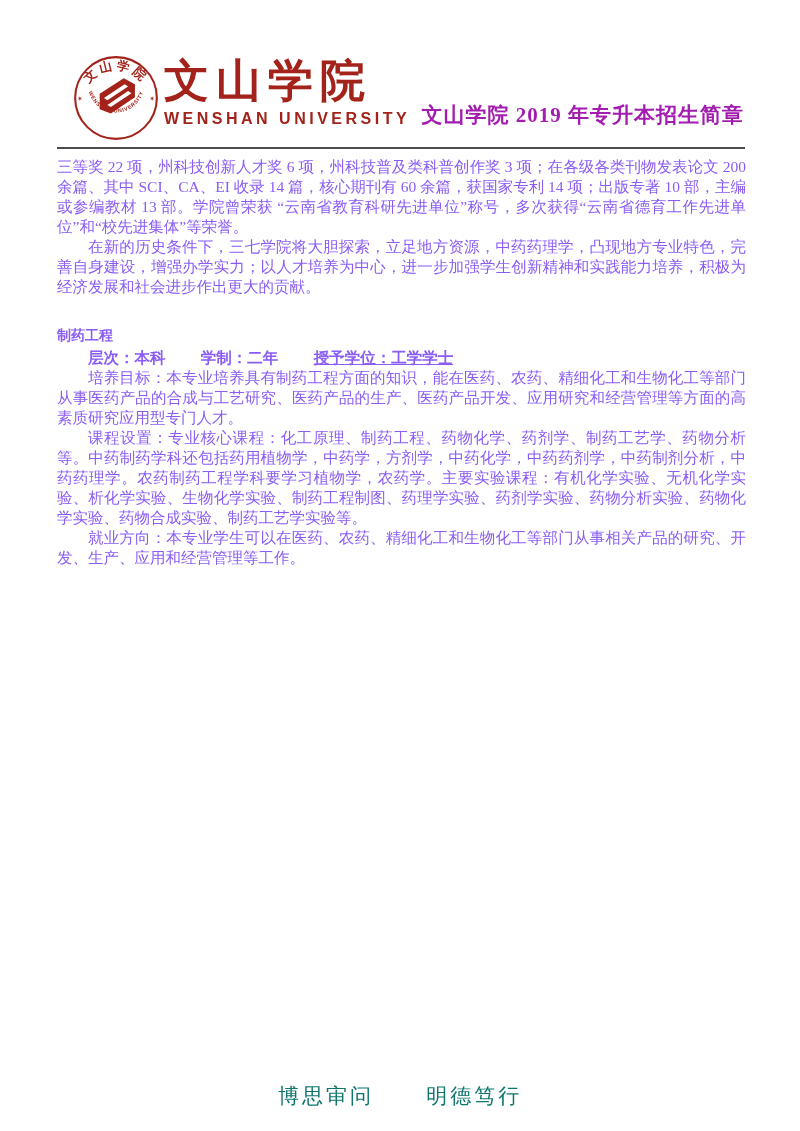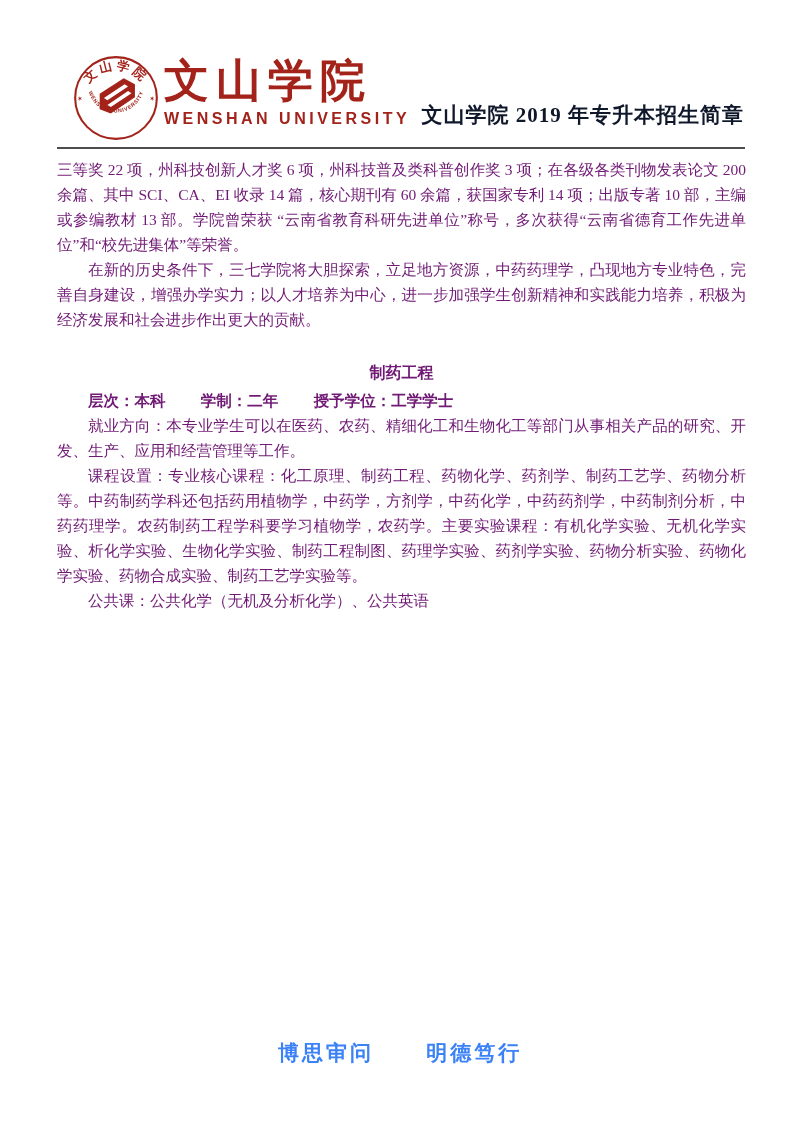--- a/index.html
+++ b/index.html
@@ -42,78 +42,78 @@
     letter-spacing: 3.5px;
     font-family: "Liberation Sans", "DejaVu Sans", sans-serif;
     white-space: nowrap;
   }
   .doc-title {
     position: absolute;
     right: 56px;
     top: 101px;
     font-size: 21px;
     font-weight: bold;
-    color: #0f172a;
+    color: #a21caf;
     letter-spacing: 1px;
     font-family: "Liberation Serif", serif;
     white-space: nowrap;
   }
   .header-rule {
     position: absolute;
     left: 57px;
     right: 55px;
     top: 147px;
     height: 2px;
     background: #4d4d4d;
   }
 
   
   .body-block {
     position: absolute;
     left: 57px;
     top: 157px;
     width: 689px;
     font-size: 15.5px;
-    line-height: 25px;
-    color: #701a75;
+    line-height: 20px;
+    color: #8b5cf6;
     text-align: justify;
   }
   .body-block p { margin: 0; }
   .indent { text-indent: 2em; }
   .program-title {
     margin-top: 28px !important;
-    text-align: center;
+    text-align: left;
     font-weight: bold;
-    font-size: 16px;
+    font-size: 14px;
     font-family: "Liberation Sans", "DejaVu Sans", sans-serif;
     text-indent: 0;
   }
   .meta-line {
     margin-top: 3px !important;
     text-indent: 2em;
     font-weight: bold;
     font-family: "Liberation Sans", "DejaVu Sans", sans-serif;
   }
   .meta-pair { margin-right: 2em; }
-  .meta-pair:last-child { margin-right: 8px; }
+  .meta-pair:last-child { margin-right: 8px; text-decoration: underline; }
   .exam-heading {
     text-indent: 2em;
     font-weight: bold;
     font-family: "Liberation Sans", "DejaVu Sans", sans-serif;
   }
 
   
   .footer {
     position: absolute;
     left: 0;
     right: 0;
-    top: 1039px;
+    top: 1082px;
     text-align: center;
-    color: #3b82f6;
-    font-weight: bold;
+    color: #0f766e;
+    font-weight: normal;
     font-size: 21px;
     letter-spacing: 3px;
     font-family: "Liberation Serif", serif;
   }
   .motto { display: inline-block; }
   .motto-right { margin-left: 44px; }
 </style>
 </head>
 <body>
 
@@ -156,33 +156,33 @@
     <p class="indent">在新的历史条件下，三七学院将大胆探索，立足地方资源，中药药理学，凸现地方专业特色，完善自身建设，增强办学实力；以人才培养为中心，进一步加强学生创新精神和实践能力培养，积极为经济发展和社会进步作出更大的贡献。</p>
 
     <p class="program-title">制药工程</p>
 
     <p class="meta-line">
       <span class="meta-pair"><span>层次：</span><span>本科</span></span>
       <span class="meta-pair"><span>学制：</span><span>二年</span></span>
       <span class="meta-pair"><span>授予学位：</span><span>工学学士</span></span>
     </p>
 
-
     <p class="indent">
-      <span>就业方向：</span><span>本专业学生可以在医药、农药、精细化工和生物化工等部门从事相关产品的研究、开发、生产、应用和经营管理等工作。</span>
+      <span>培养目标：</span><span>本专业培养具有制药工程方面的知识，能在医药、农药、精细化工和生物化工等部门从事医药产品的合成与工艺研究、医药产品的生产、医药产品开发、应用研究和经营管理等方面的高素质研究应用型专门人才。</span>
     </p>
 
     <p class="indent">
       <span>课程设置：</span><span>专业核心课程：化工原理、制药工程、药物化学、药剂学、制药工艺学、药物分析等。中药制药学科还包括药用植物学，中药学，方剂学，中药化学，中药药剂学，中药制剂分析，中药药理学。农药制药工程学科要学习植物学，农药学。主要实验课程：有机化学实验、无机化学实验、析化学实验、生物化学实验、制药工程制图、药理学实验、药剂学实验、药物分析实验、药物化学实验、药物合成实验、制药工艺学实验等。</span>
     </p>
 
+    <p class="indent">
+      <span>就业方向：</span><span>本专业学生可以在医药、农药、精细化工和生物化工等部门从事相关产品的研究、开发、生产、应用和经营管理等工作。</span>
+    </p>
 
-    <p class="indent">
-      <span>公共课：</span><span>公共化学（无机及分析化学）、公共英语</span>
-    </p>
+
 
 
   </div>
 
   <div class="footer">
     <span class="motto">博思审问</span>
     <span class="motto motto-right">明德笃行</span>
   </div>
 
 </div>

